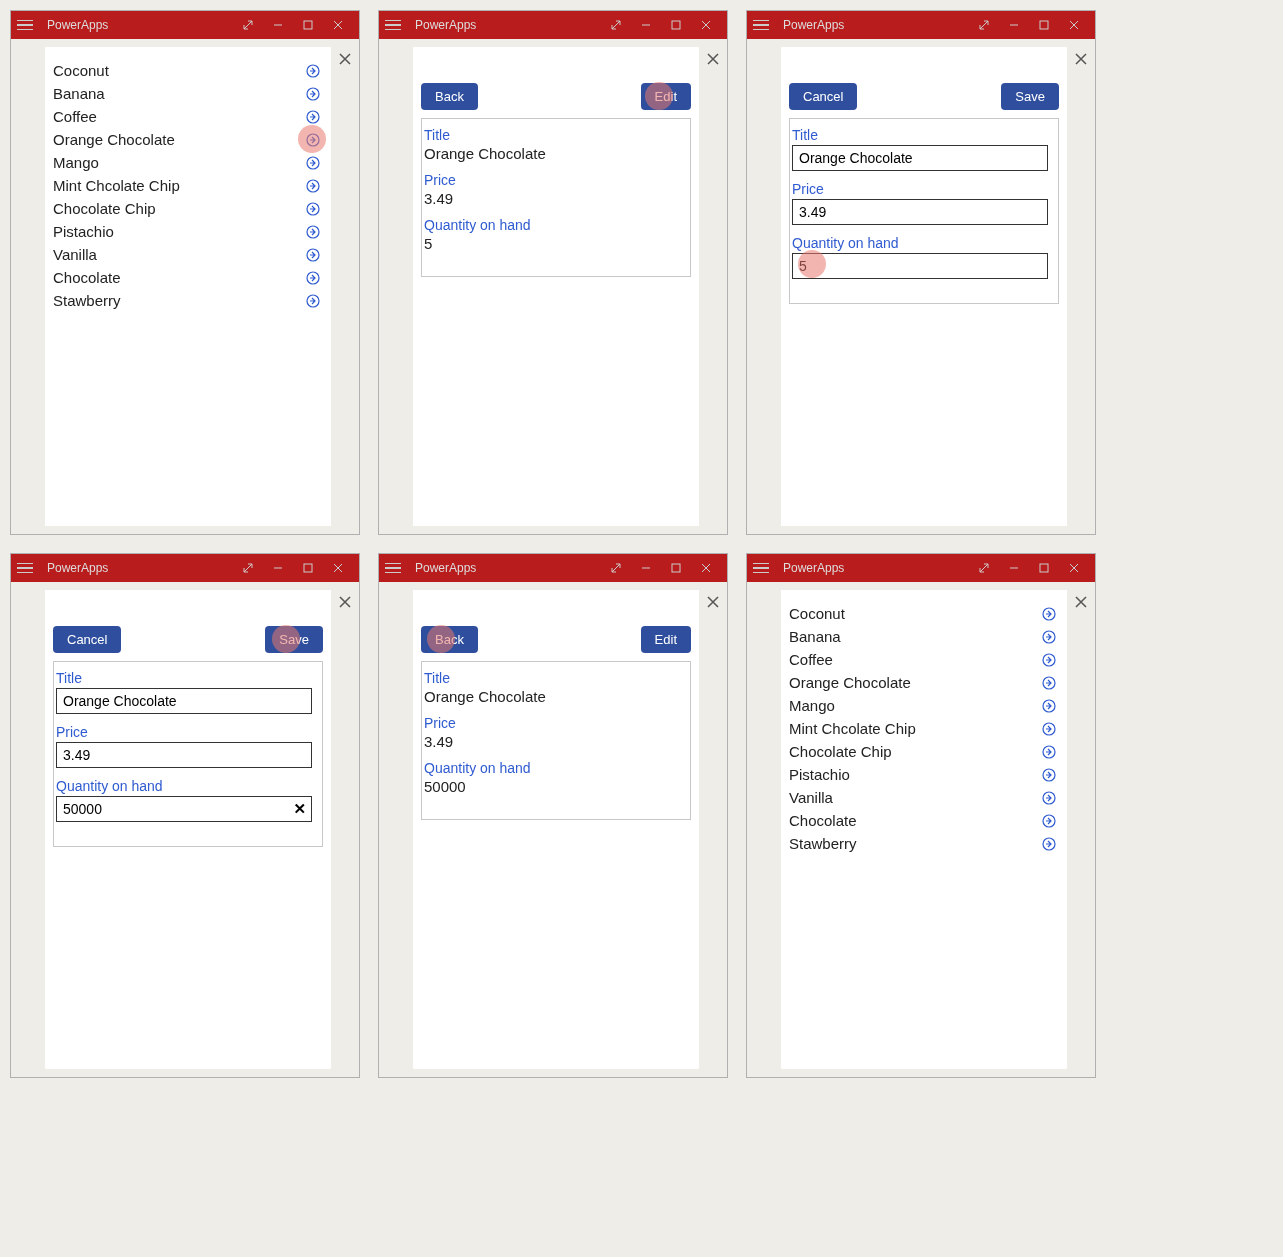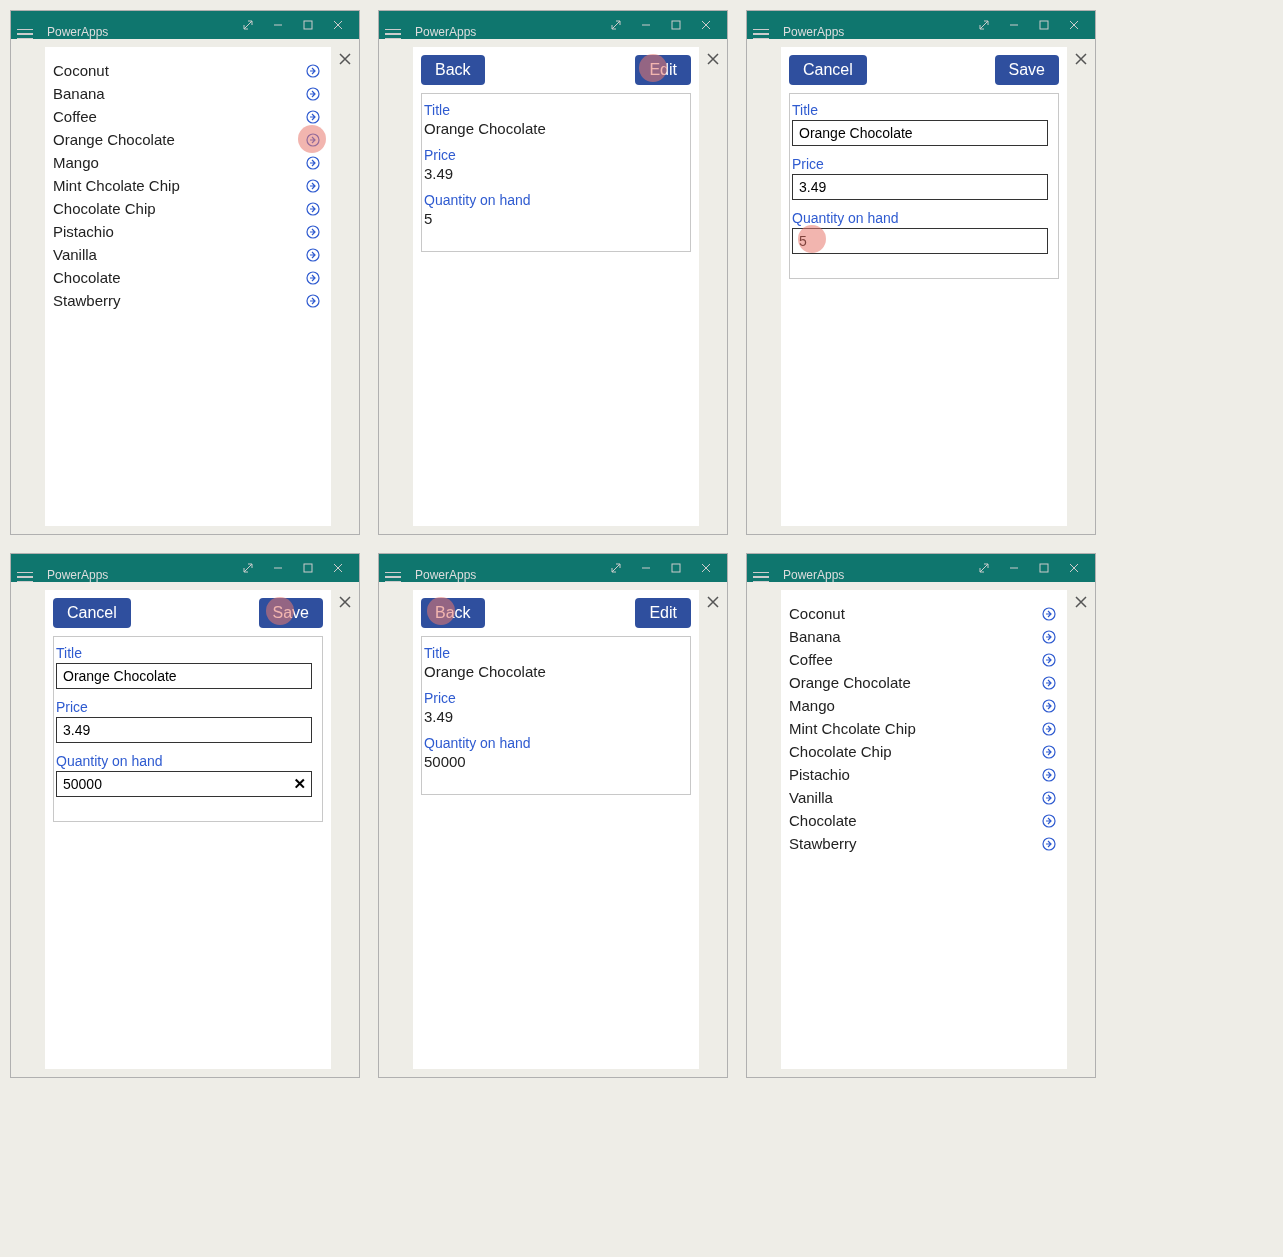--- a/index.html
+++ b/index.html
@@ -16,24 +16,24 @@
     justify-content: start;
   }
   .window {
     background: #eeede7;
     border: 1px solid #b0b0b0;
     display: flex;
     flex-direction: column;
     position: relative;
   }
   .titlebar {
-    background: #0f766e;
+    background: #b91c1c;
     height: 28px;
     display: flex;
-    align-items: flex-end;
+    align-items: center;
     padding: 0 6px;
     color: #ddd;
     font-size: 12px;
   }
   .titlebar .hamburger {
     display: inline-flex;
     flex-direction: column;
     gap: 3px;
     width: 16px;
     margin-right: 14px;
@@ -111,23 +111,24 @@
     display: flex;
     justify-content: space-between;
     padding: 8px 8px 4px 8px;
   }
   .btn {
     background: #2f4f9e;
     color: #fff;
     border: none;
     border-radius: 4px;
     padding: 6px 14px;
-    font-size: 16px;
+    font-size: 13px;
     cursor: pointer;
     position: relative;
+    margin-top: 28px;
   }
   .detail-card {
     margin: 4px 8px 8px 8px;
     border: 1px solid #c8c8c8;
     padding: 8px 10px 14px 2px;
     background: #fff;
   }
   .field { margin-bottom: 10px; }
   .field-label {
     color: #2f5bd0;

